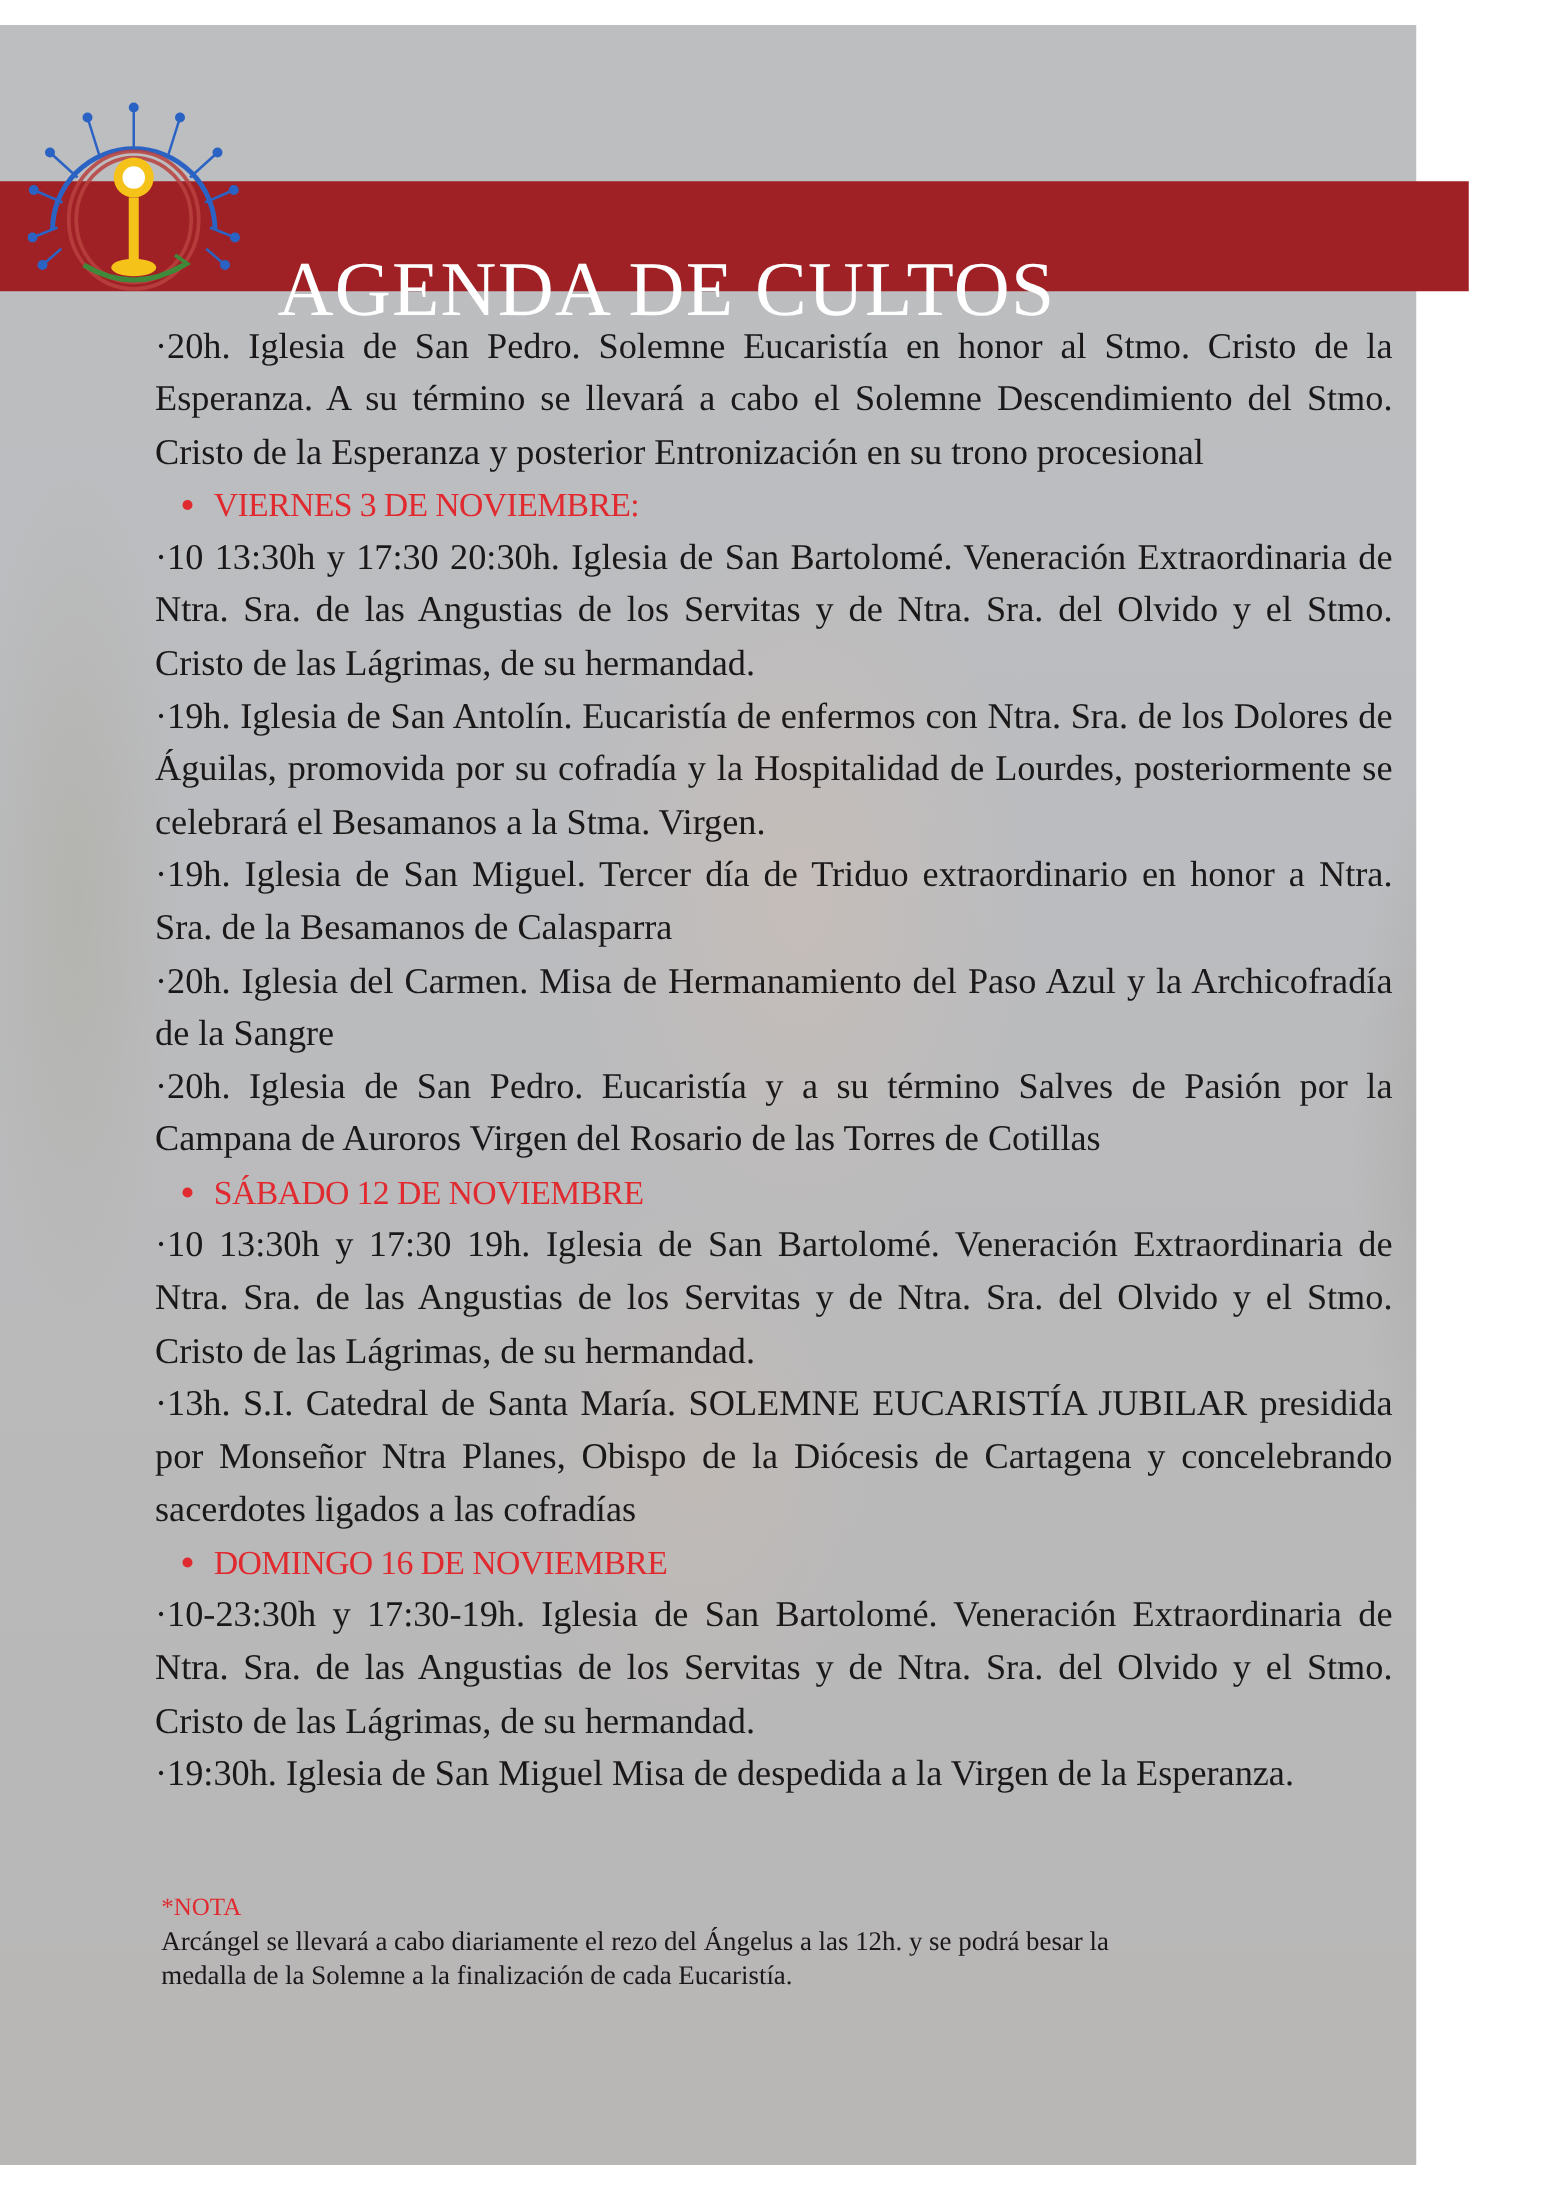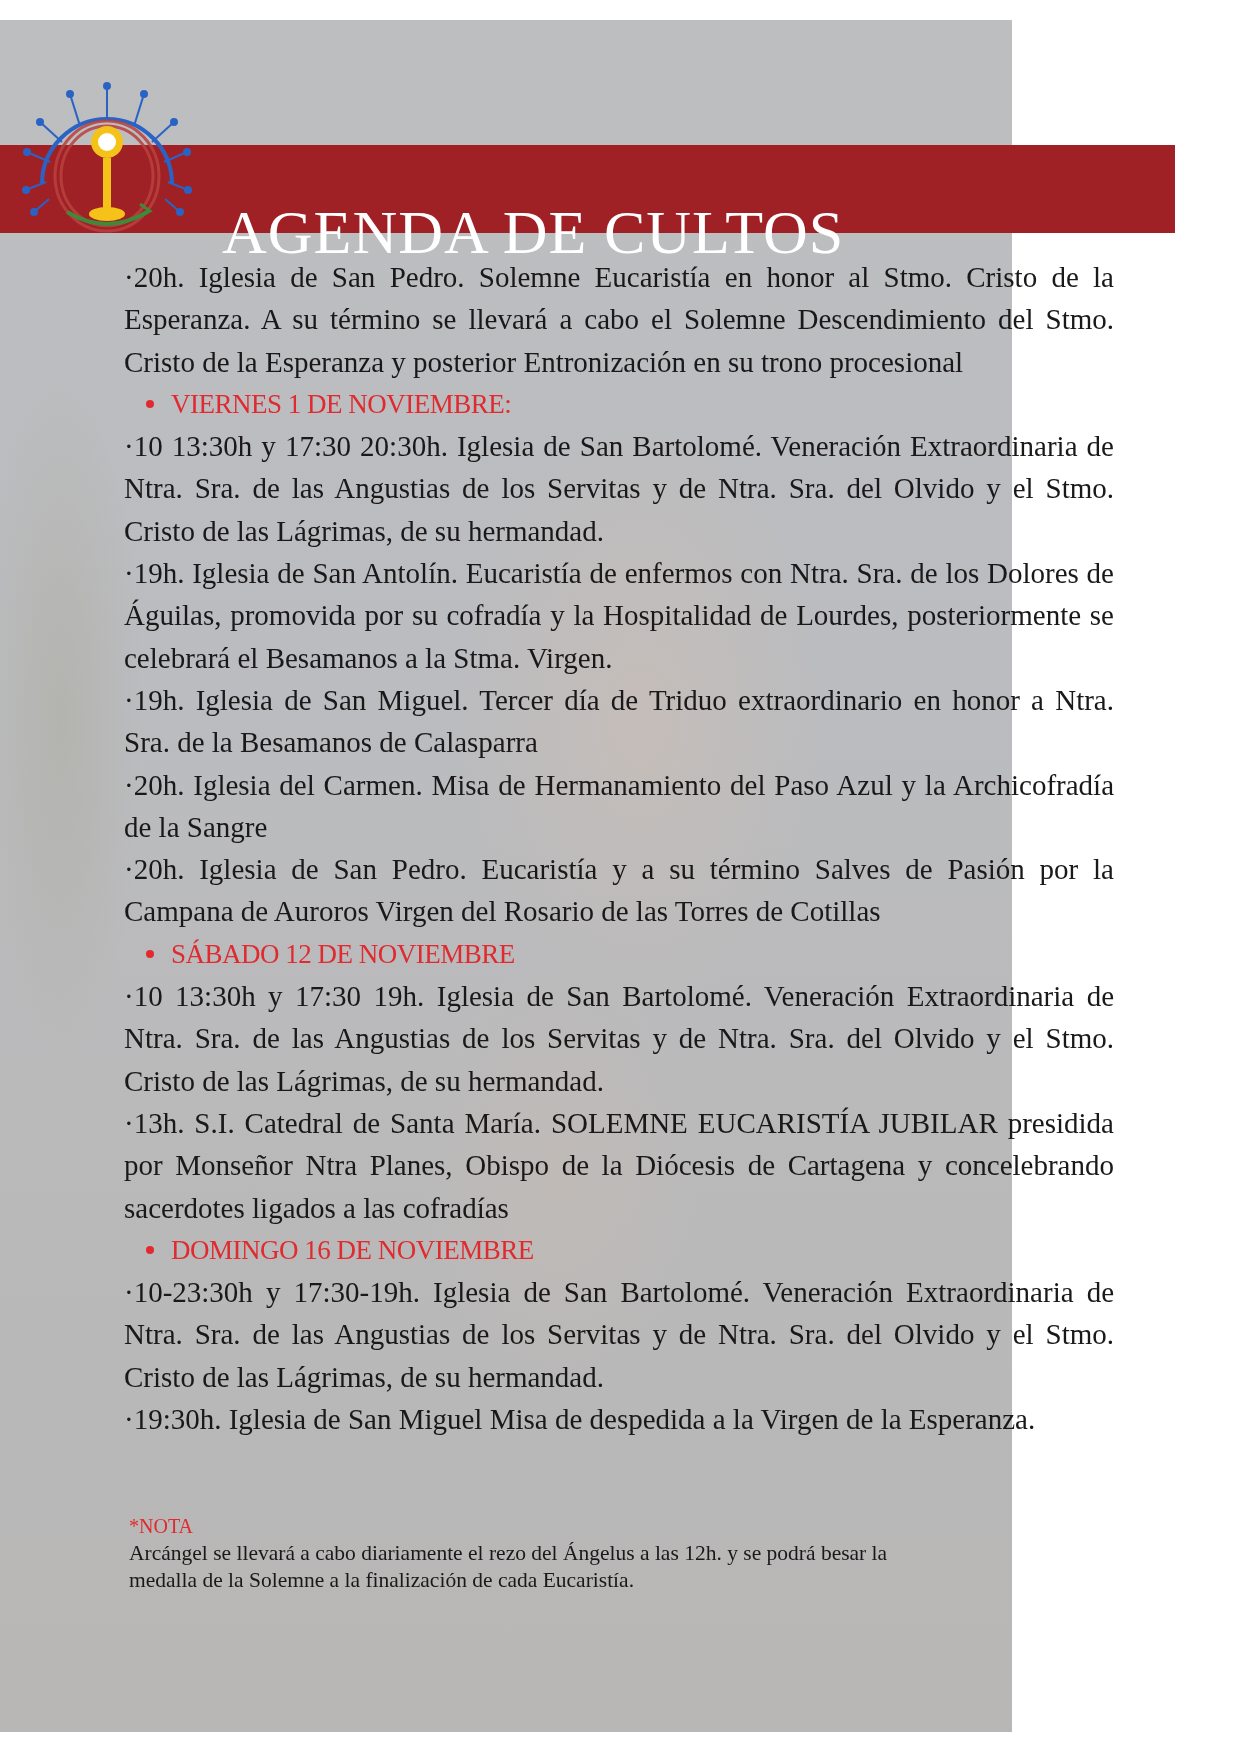--- a/index.html
+++ b/index.html
@@ -2,21 +2,21 @@
 <html><head>
 <meta charset="utf-8">
 <style>
   html, body { margin: 0; padding: 0; }
   body {
     width: 1240px; height: 1754px; background: #ffffff;
     position: relative; overflow: hidden;
     font-family: "Liberation Serif", "DejaVu Serif", serif;
   }
   .page {
-    position: absolute; left: 0; top: 20px; width: 1012px; height: 1712px;
+    position: absolute; left: 0; top: 20px; width: 1133px; height: 1712px;
     background:
       radial-gradient(ellipse 260px 420px at 640px 700px, rgba(205,190,180,0.55), rgba(205,190,180,0) 70%),
       radial-gradient(ellipse 200px 300px at 560px 1150px, rgba(200,188,178,0.45), rgba(200,188,178,0) 70%),
       radial-gradient(ellipse 120px 500px at 60px 700px, rgba(170,168,155,0.45), rgba(170,168,155,0) 70%),
       radial-gradient(ellipse 140px 500px at 1180px 900px, rgba(150,148,140,0.45), rgba(150,148,140,0) 70%),
       linear-gradient(180deg, #bdbec0 0%, #bbbcbf 40%, #b9b8b8 80%, #b8b7b6 100%);
   }
   .band {
     position: absolute; left: 0; top: 125px; width: 1175px; height: 88px;
     background: #a02125;
@@ -97,21 +97,21 @@
     <path d="M45 148 Q85 172 125 148" fill="none" stroke="#3f8a3a" stroke-width="4"></path>
     <path d="M118 140 L128 147 L117 153" fill="none" stroke="#3f8a3a" stroke-width="3"></path>
   </svg>
 
   <h1 class="title">AGENDA DE CULTOS</h1>
 
   <div class="content">
     <p class="entry">·20h. Iglesia de San Pedro. Solemne Eucaristía en honor al Stmo. Cristo de la Esperanza. A su término se llevará a cabo el Solemne Descendimiento del Stmo. Cristo de la Esperanza y posterior Entronización en su trono procesional</p>
 
     <div>
-      <p class="day"><span class="bullet"></span><span>VIERNES 1 DE NOVIEMBRE:</span></p>
+      <p class="day"><span class="bullet"></span><span>VIERNES 3 DE NOVIEMBRE:</span></p>
       <p class="entry">·10 13:30h y 17:30 20:30h. Iglesia de San Bartolomé. Veneración Extraordinaria de Ntra. Sra. de las Angustias de los Servitas y de Ntra. Sra. del Olvido y el Stmo. Cristo de las Lágrimas, de su hermandad.</p>
       <p class="entry">·19h. Iglesia de San Antolín. Eucaristía de enfermos con Ntra. Sra. de los Dolores de Águilas, promovida por su cofradía y la Hospitalidad de Lourdes, posteriormente se celebrará el Besamanos a la Stma. Virgen.</p>
       <p class="entry">·19h. Iglesia de San Miguel. Tercer día de Triduo extraordinario en honor a Ntra. Sra. de la Besamanos de Calasparra</p>
       <p class="entry">·20h. Iglesia del Carmen. Misa de Hermanamiento del Paso Azul y la Archicofradía de la Sangre</p>
       <p class="entry">·20h. Iglesia de San Pedro. Eucaristía y a su término Salves de Pasión por la Campana de Auroros Virgen del Rosario de las Torres de Cotillas</p>
     </div>
 
     <div>
       <p class="day"><span class="bullet"></span><span>SÁBADO 12 DE NOVIEMBRE</span></p>
       <p class="entry">·10 13:30h y 17:30 19h. Iglesia de San Bartolomé. Veneración Extraordinaria de Ntra. Sra. de las Angustias de los Servitas y de Ntra. Sra. del Olvido y el Stmo. Cristo de las Lágrimas, de su hermandad.</p>

